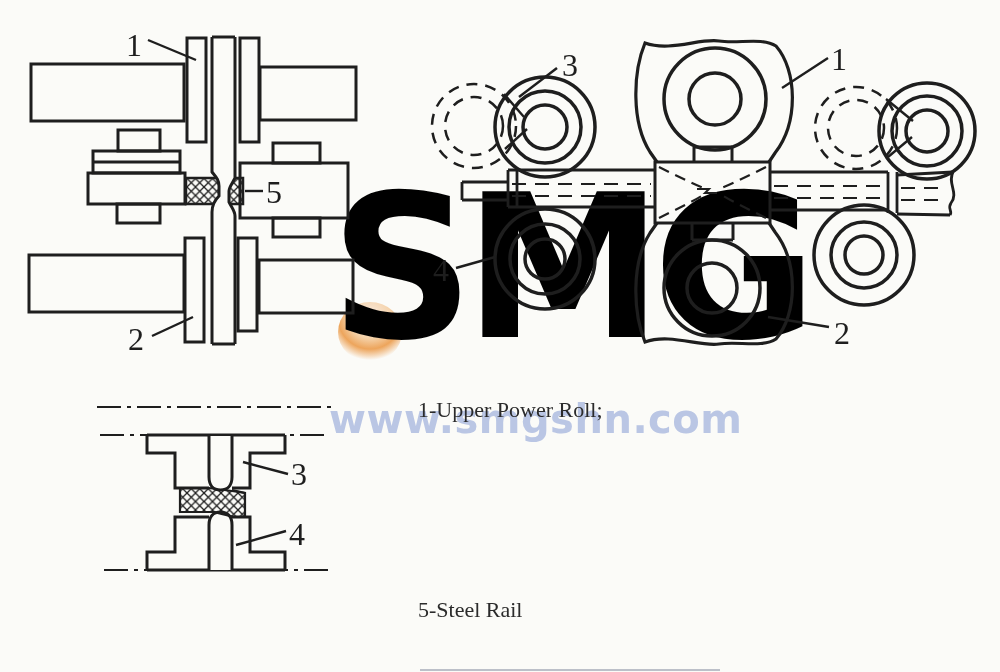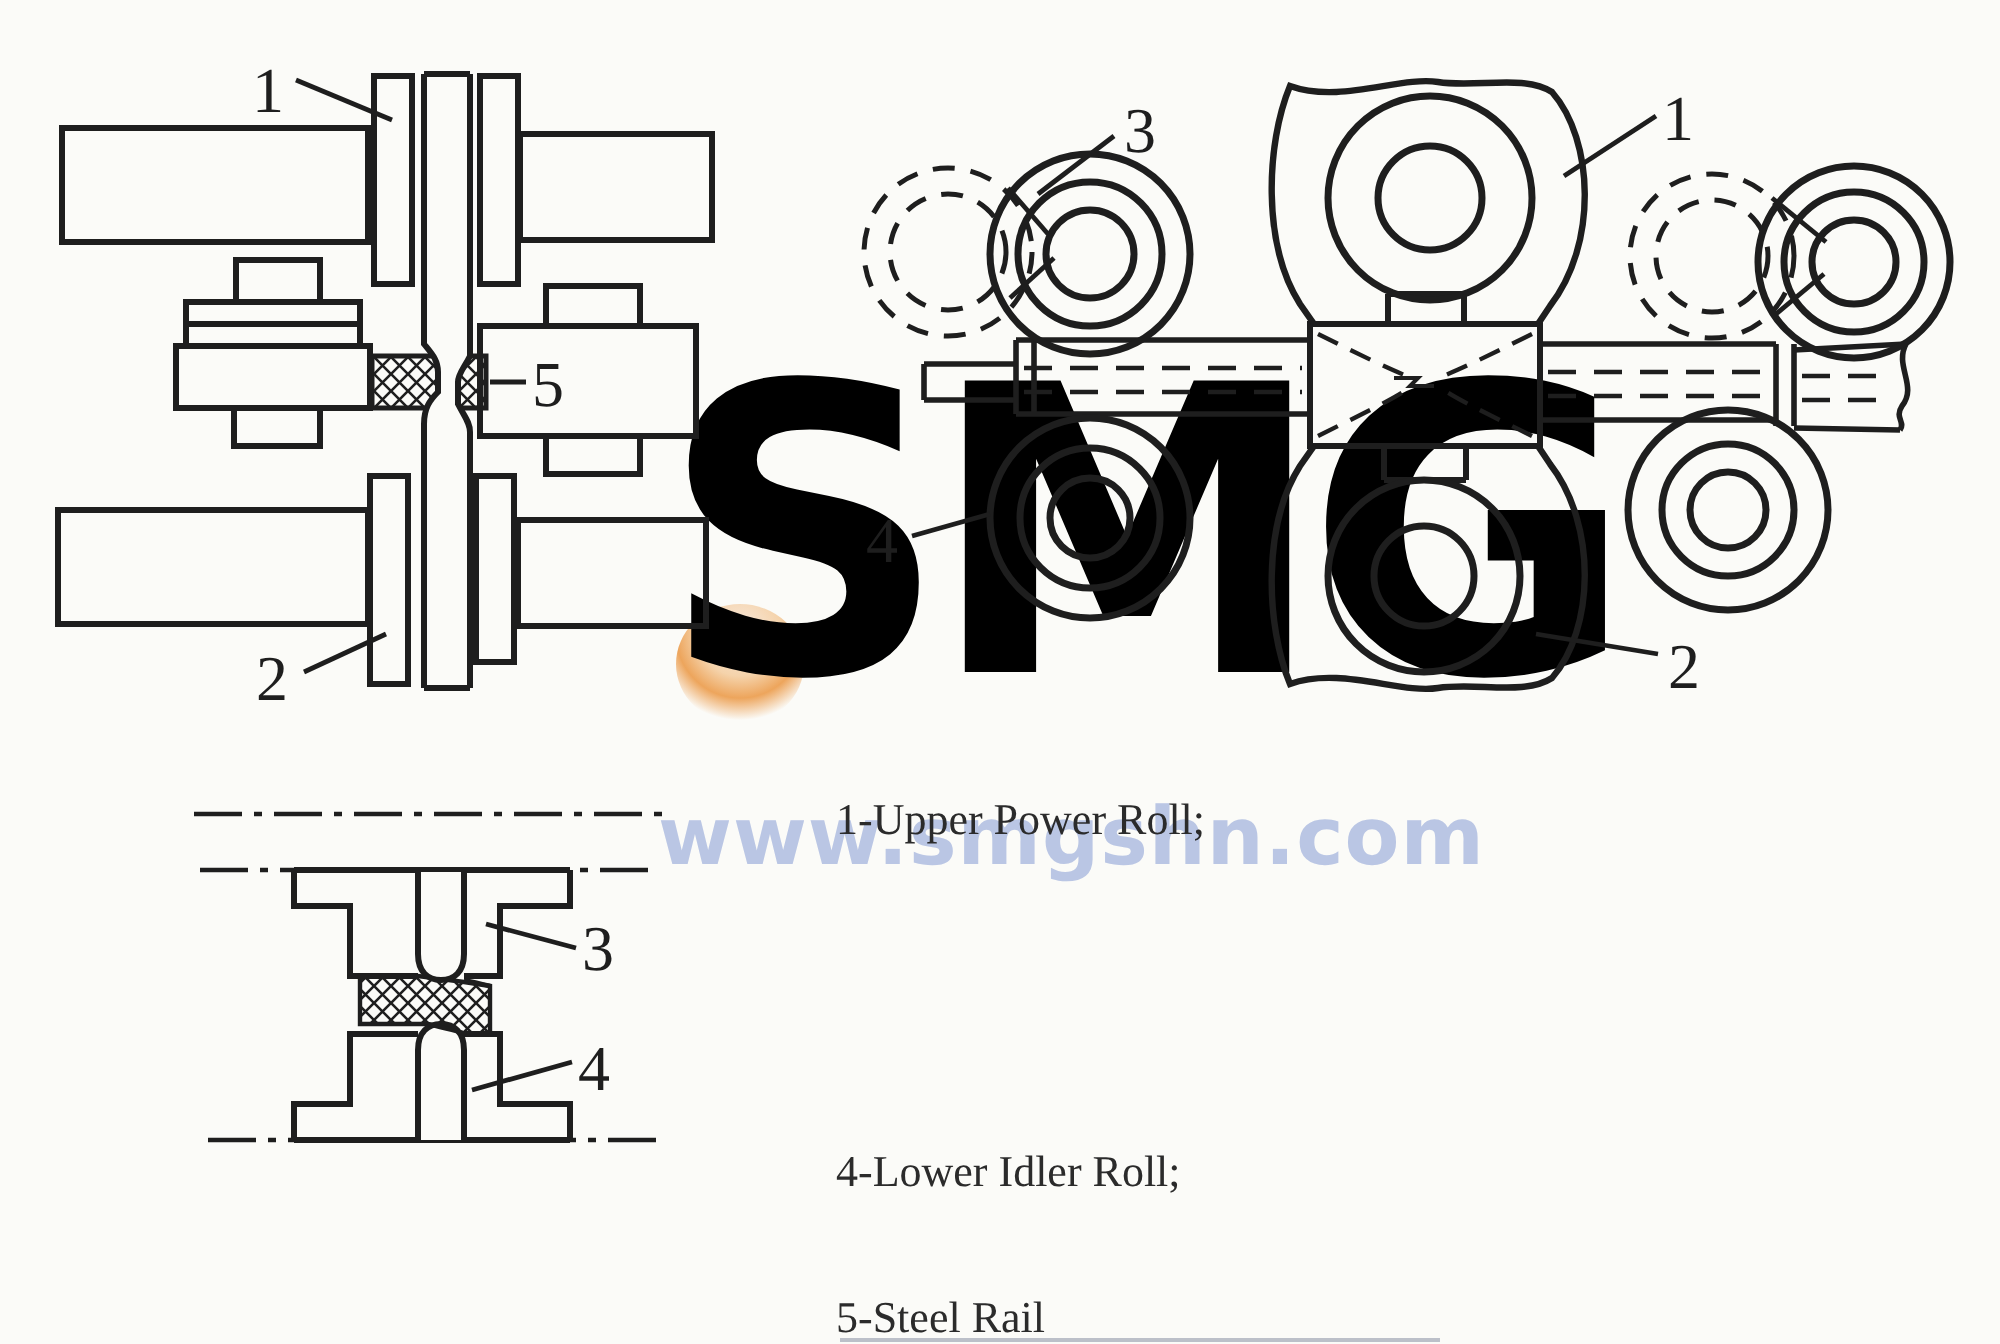--- a/index.html
+++ b/index.html
@@ -34,21 +34,21 @@
   svg.diagram{ position:absolute; left:0; top:0; z-index:1; }
   
   .legend-line{
     position:absolute; left:418px; z-index:2;
     font-size:22px; line-height:1.15; color:#2b2b2b; white-space:nowrap;
   }
   .legend-line.l1{top:397px;}
   .legend-line.l2{top:455px;}
   .legend-line.l3{top:513px;}
   .legend-line.l4{top:573px;}
-  .legend-line.l5{top:646px;}
+  .legend-line.l5{top:597px;}
 </style>
 </head>
 <body>
 
 <div class="stage">
 
   <div class="wm-blob"></div>
   <div class="wm-brand">SMG</div>
   <div class="wm-url">www.smgshn.com</div>
   <div class="scan-edge"></div>
@@ -250,16 +250,15 @@
       <g stroke="none" fill="#1e1e1e" font-family="Liberation Serif, serif" font-size="32">
         <text x="831" y="70">1</text>
         <text x="834" y="344">2</text>
         <text x="562" y="76">3</text>
         <text x="433" y="281">4</text>
       </g>
     </g>
   </svg>
 
   <div class="legend-line l1">1-Upper Power Roll;</div>
-  <div class="legend-line l4">4-Lower Idler Roll;</div>
   <div class="legend-line l5">5-Steel Rail</div>
 
 </div>
 
 </body></html>

